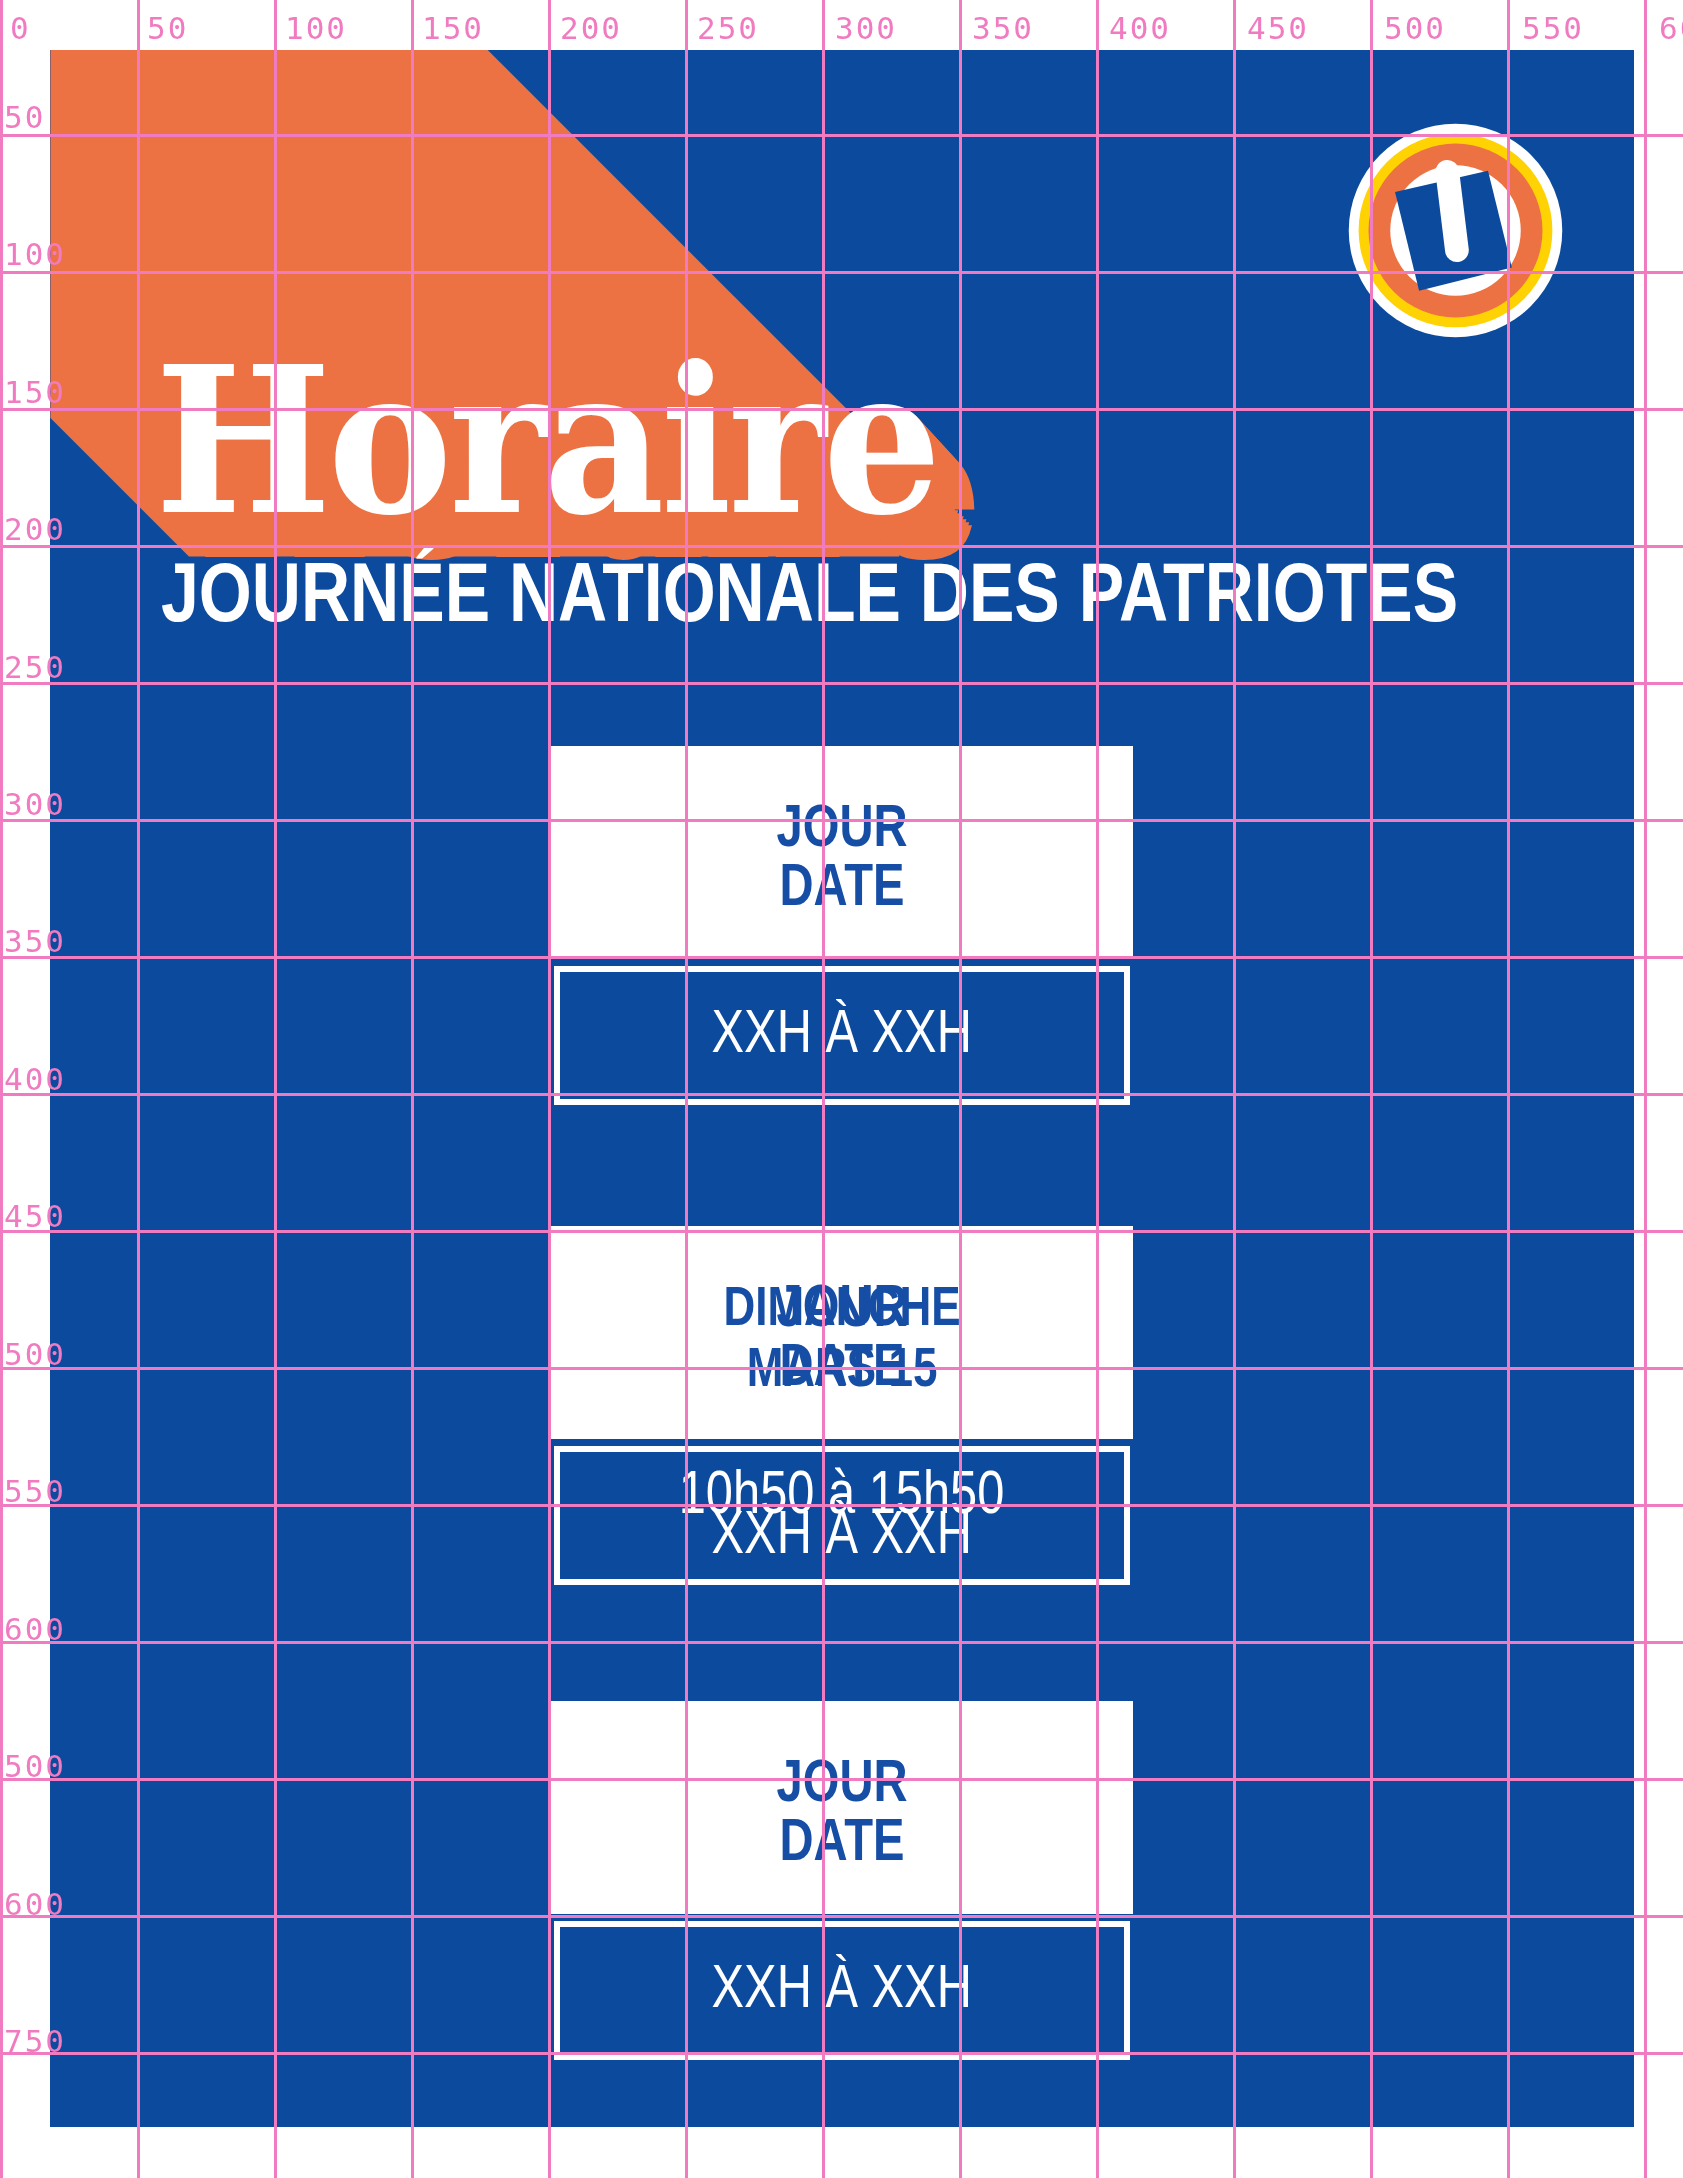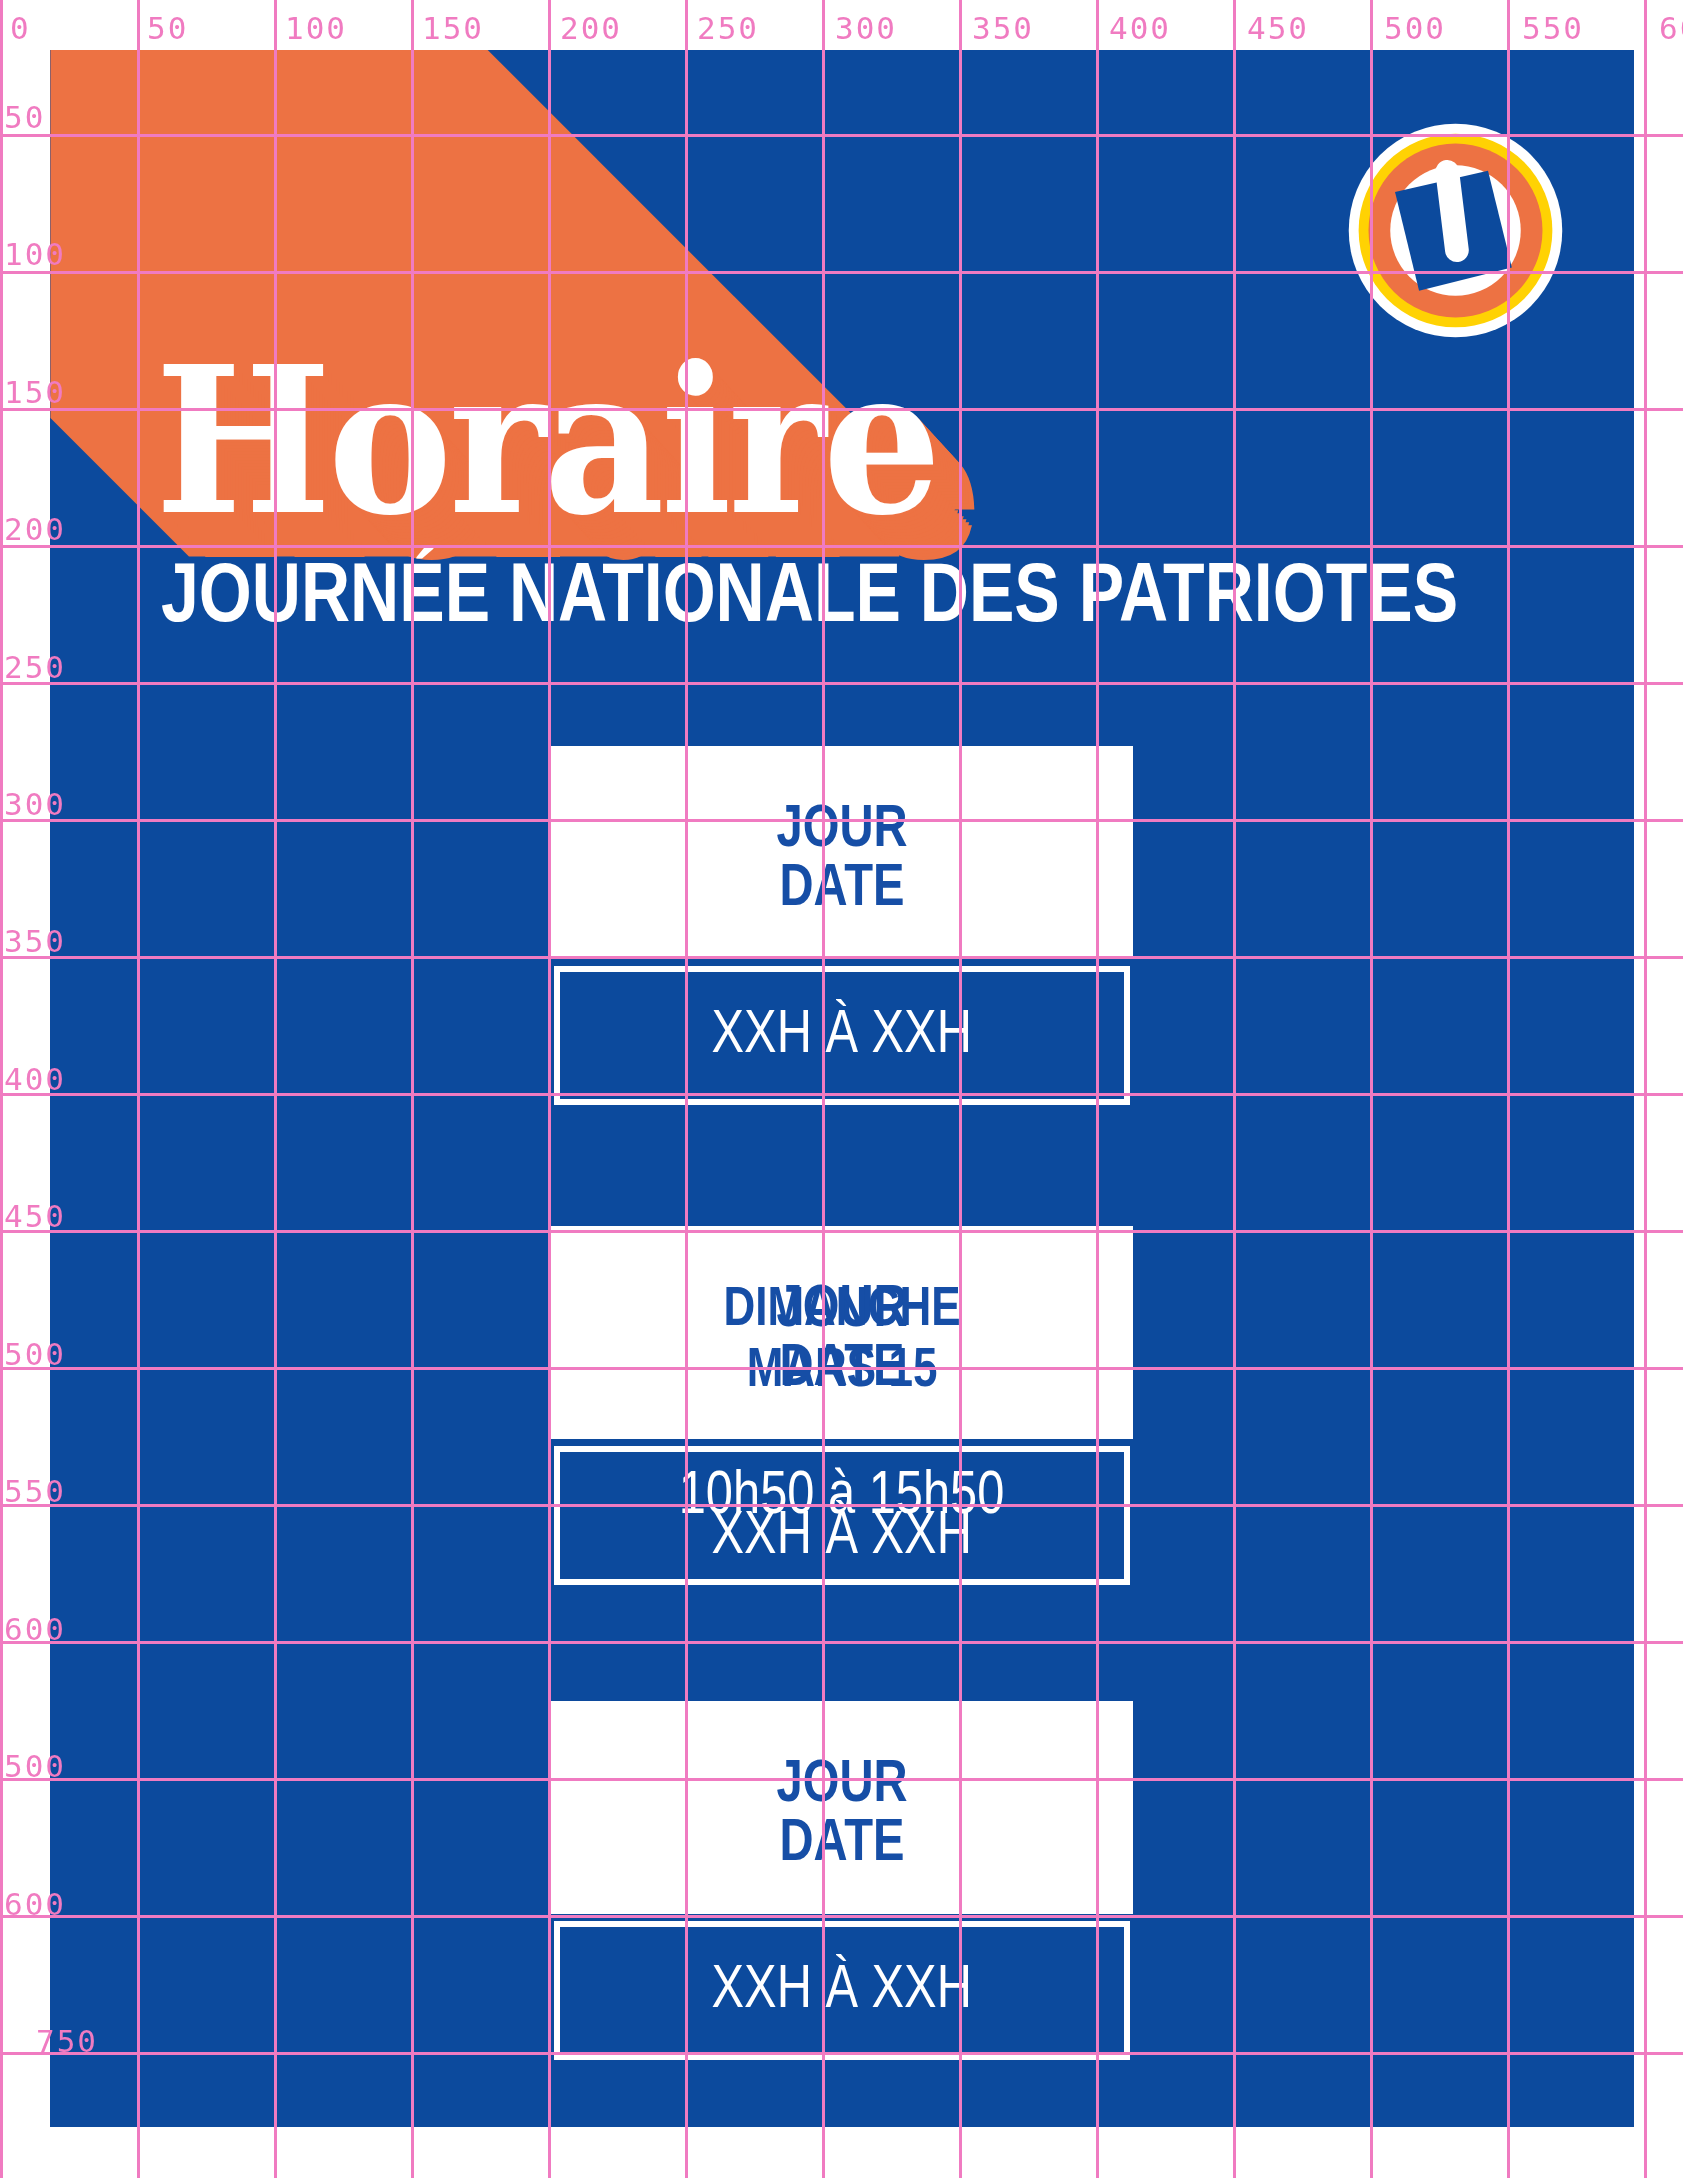--- a/index.html
+++ b/index.html
@@ -187,15 +187,15 @@
     <span class="ruler-label" style="left: 4px; top: 652px;">250</span>
     <span class="ruler-label" style="left: 4px; top: 789px;">300</span>
     <span class="ruler-label" style="left: 4px; top: 926px;">350</span>
     <span class="ruler-label" style="left: 4px; top: 1064px;">400</span>
     <span class="ruler-label" style="left: 4px; top: 1201px;">450</span>
     <span class="ruler-label" style="left: 4px; top: 1339px;">500</span>
     <span class="ruler-label" style="left: 4px; top: 1476px;">550</span>
     <span class="ruler-label" style="left: 4px; top: 1614px;">600</span>
     <span class="ruler-label" style="left: 4px; top: 1751px;">500</span>
     <span class="ruler-label" style="left: 4px; top: 1889px;">600</span>
-    <span class="ruler-label" style="left: 4px; top: 2026px; margin-left: 32px;">750</span>
+    <span class="ruler-label" style="left: 4px; top: 2026px;">750</span>
   </div>
 
 
 </body></html>

